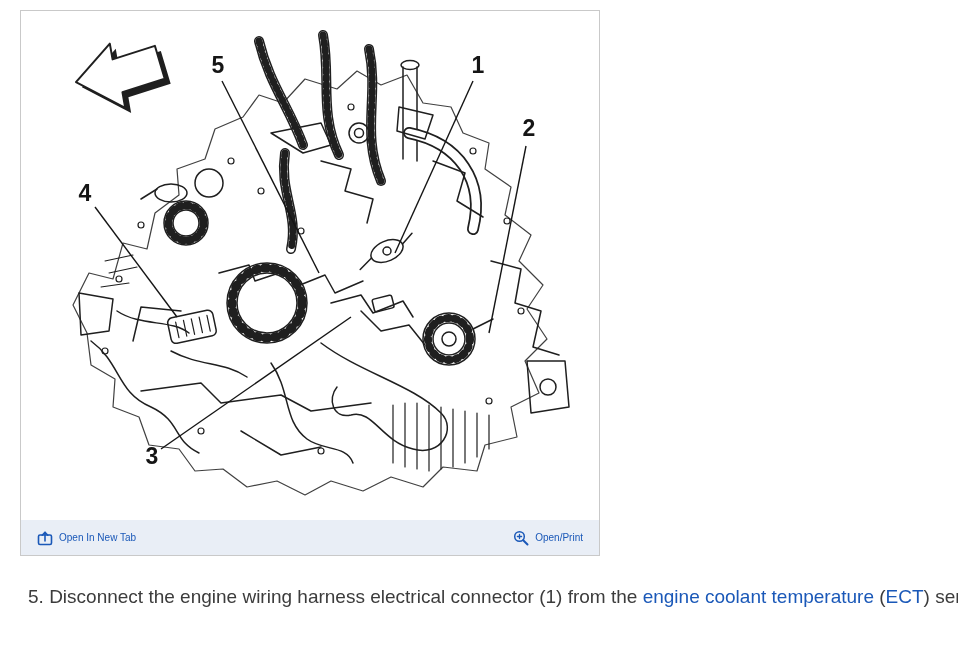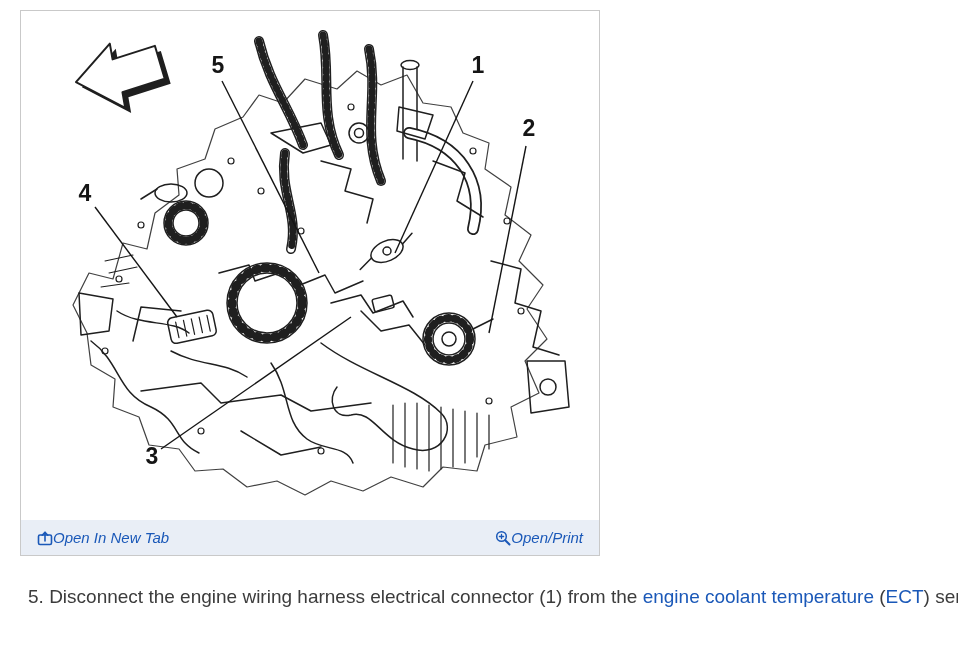--- a/index.html
+++ b/index.html
@@ -5,21 +5,21 @@
   html,body{margin:0;padding:0;background:#ffffff;}
   .page{position:relative;width:958px;height:666px;background:#ffffff;font-family:"Liberation Sans",sans-serif;overflow:hidden;}
 
   .figure-card{position:absolute;left:20px;top:10px;width:580px;height:546px;border:1px solid #c9c9c9;background:#ffffff;box-sizing:border-box;}
   .diagram{position:relative;width:578px;height:509px;background:#ffffff;}
   .diagram-svg{display:block;}
 
   .callout-nums text{font-family:"Liberation Sans",sans-serif;font-weight:bold;font-size:23px;fill:#151515;text-anchor:middle;}
 
   .figure-footer{position:absolute;left:0;right:0;bottom:0;height:35px;background:#e9eef6;display:flex;align-items:center;justify-content:space-between;padding:0 16px;box-sizing:border-box;}
-  .footer-link{display:flex;align-items:center;gap:0;color:#1a58b8;font-size:15px;text-decoration:none;cursor:pointer;font-style:italic;}
+  .footer-link{display:flex;align-items:center;gap:6px;color:#1a58b8;font-size:10px;text-decoration:none;cursor:pointer;}
   .footer-link svg{display:block;}
 
   .instructions{position:absolute;left:28px;top:584px;font-size:19px;color:#3c3c3c;line-height:25px;}
   .instr-line{white-space:nowrap;}
   .inline-link{color:#1a58b8;cursor:pointer;text-decoration:none;}
 </style>
 </head>
 <body>
 
 <div class="page">

